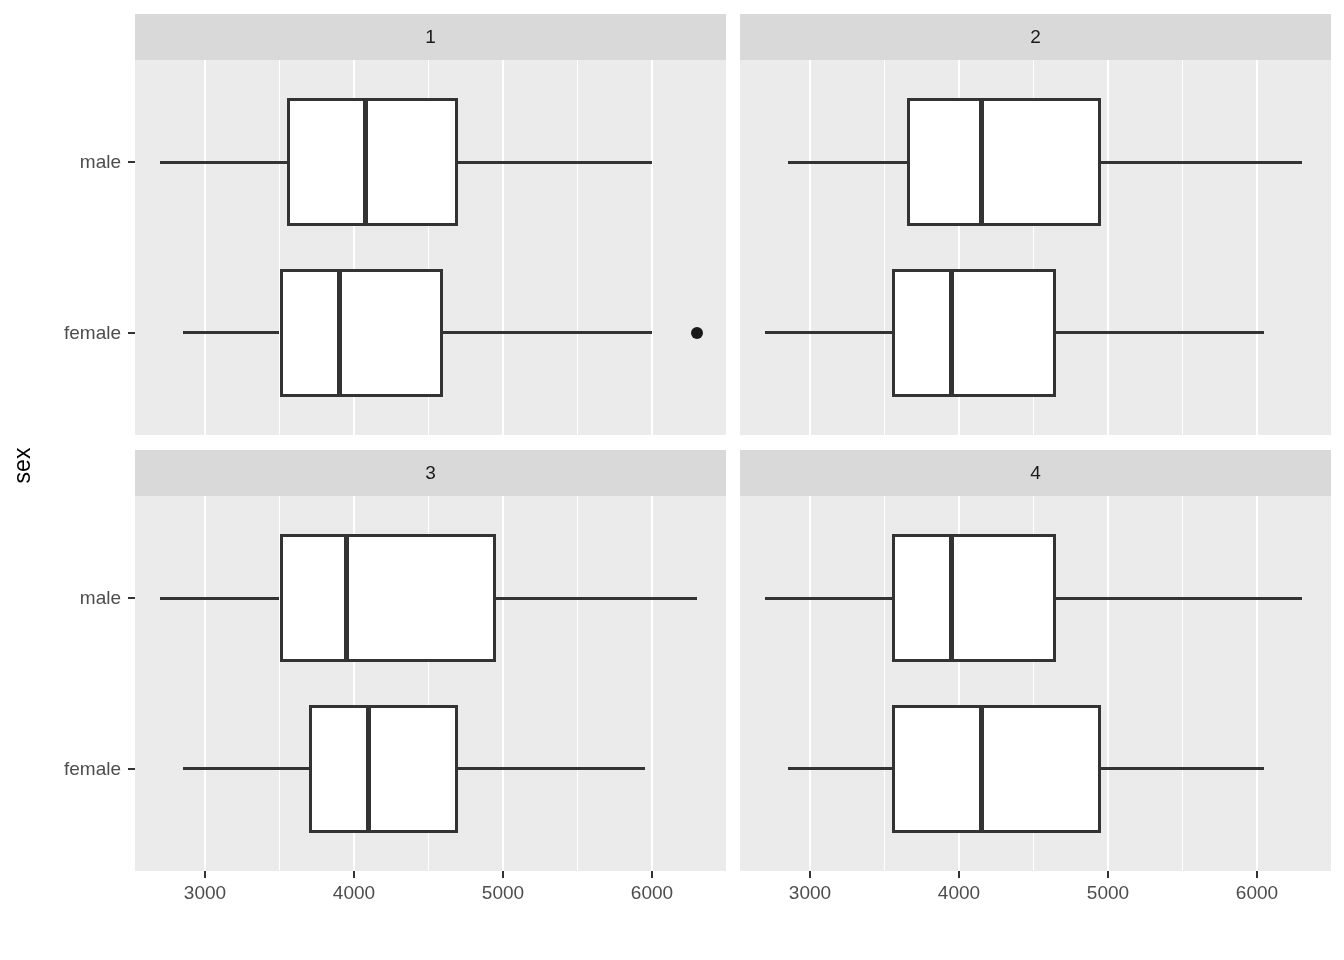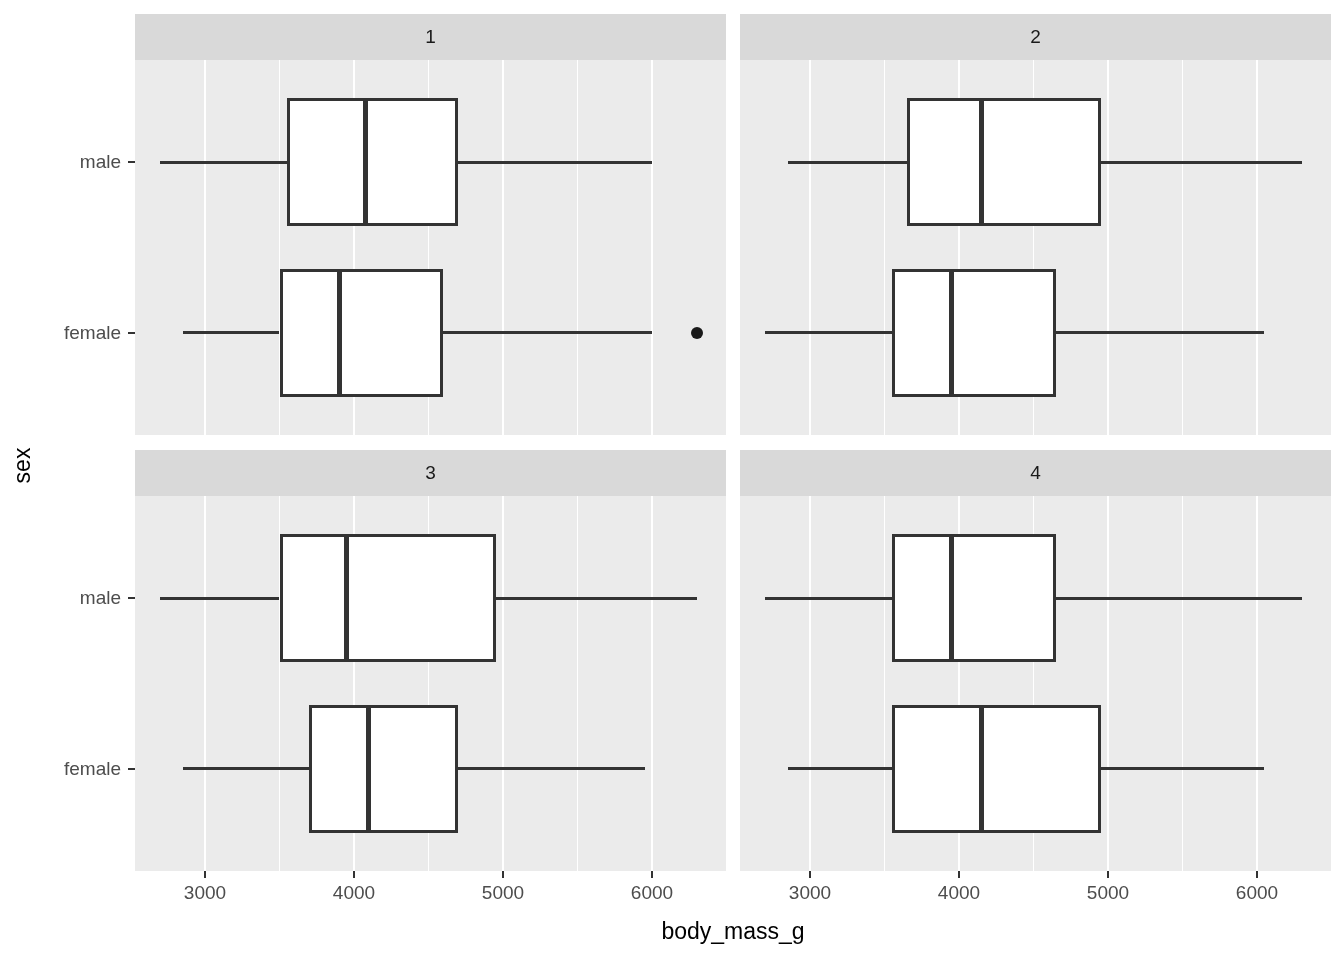--- a/index.html
+++ b/index.html
@@ -173,14 +173,13 @@
       <div class="x-tick-mark" style="left: 809px; top: 871px;"></div>
       <div class="x-tick-label" style="left: 765px; top: 882px;">3000</div>
       <div class="x-tick-mark" style="left: 958px; top: 871px;"></div>
       <div class="x-tick-label" style="left: 914px; top: 882px;">4000</div>
       <div class="x-tick-mark" style="left: 1107px; top: 871px;"></div>
       <div class="x-tick-label" style="left: 1063px; top: 882px;">5000</div>
       <div class="x-tick-mark" style="left: 1256px; top: 871px;"></div>
       <div class="x-tick-label" style="left: 1212px; top: 882px;">6000</div>
     </div>
   <div class="axis-title" id="y-title" style="left:-28px; top:452px; width:100px; text-align:center;">sex</div>
-  <div class="axis-title" id="x-title" style="left:583px; top:918px; width:300px; text-align:center;">body_mass_g</div>
 </div>
 
 </body></html>

